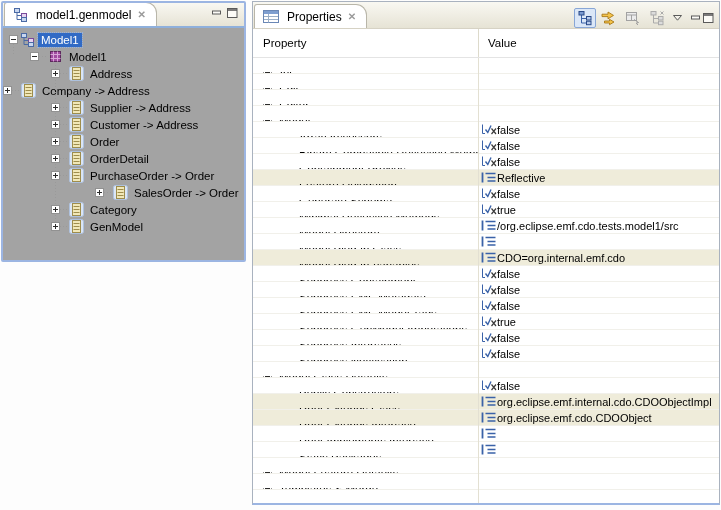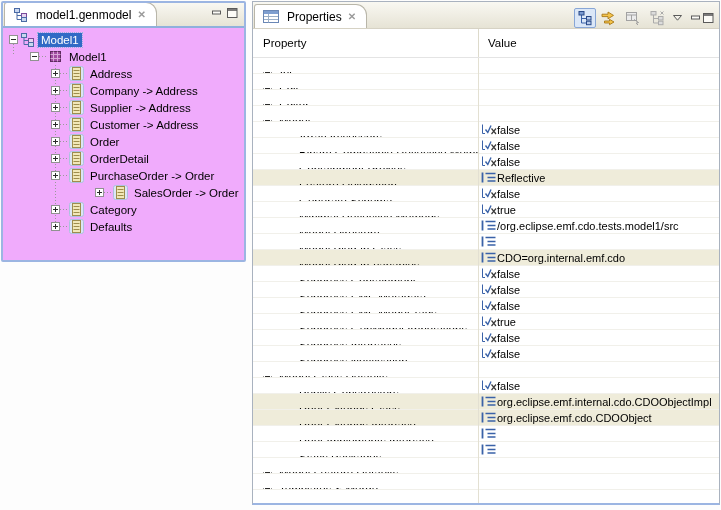--- a/index.html
+++ b/index.html
@@ -22,21 +22,21 @@
     border-radius: 3px 11px 0 0;
     font-size: 12px; white-space: nowrap; margin-left: 1px;
   }
   .tabclose { font-size: 10px; font-weight: bold; color: #9a9a9a; line-height: 1; padding: 1px; }
   .winbtns { margin-left: auto; display: flex; align-items: center; gap: 5px; padding: 0 6px 0 0; align-self: flex-start; margin-top: 5px; }
   .wbtn { display: flex; align-items: center; justify-content: center; }
 
   
   .editor-panel {
     position: absolute; left: 1px; top: 1px; width: 245px; height: 261px;
-    border: 2px solid #9cb5e2; border-radius: 2px; background: #f0abfc; overflow: hidden;
+    border: 2px solid #9cb5e2; border-radius: 2px; background: #a3a3a3; overflow: hidden;
   }
   .editor-panel .tabbar { height: 25px; border-bottom: 2px solid #8fb0dc; }
   .tree { position: relative; padding-top: 3px; height: 227px; overflow: hidden; }
   .tree-row { height: 17px; display: flex; align-items: center; font-size: 11.5px; white-space: nowrap; }
   .expander {
     width: 9px; height: 9px; border: 1px solid #919191; background: #fff;
     position: relative; flex: none;
   }
   .expander .eh { position: absolute; left: 1px; right: 1px; top: 3px; height: 1px; background: #2a2a2a; }
   .expander .ev { position: absolute; top: 1px; bottom: 1px; left: 3px; width: 1px; background: #2a2a2a; }
@@ -155,172 +155,172 @@
             <svg width="15" height="15" viewBox="0 0 15 15">
     <rect x="0.5" y="0.5" width="14" height="14" rx="2" fill="#dbe6f5" stroke="#adc1de"></rect>
     <rect x="3.5" y="1.5" width="8" height="12" fill="#f1e8b8" stroke="#9e8d4d"></rect>
     <line x1="4.5" y1="4.5" x2="10.5" y2="4.5" stroke="#9e8d4d"></line>
     <line x1="4.5" y1="7.5" x2="10.5" y2="7.5" stroke="#9e8d4d"></line>
     <line x1="4.5" y1="10.5" x2="10.5" y2="10.5" stroke="#9e8d4d"></line>
   </svg>
           </span>
     <span class="tlabel">Address</span>
   </div>
+        <div class="tree-row" style="">
+    <span class="expander plus">
+            <i class="eh"></i>
+            <i class="ev"></i>
+          </span>
+    <span class="hstub"></span>
+    <span class="ticon">
+            <svg width="15" height="15" viewBox="0 0 15 15">
+    <rect x="0.5" y="0.5" width="14" height="14" rx="2" fill="#dbe6f5" stroke="#adc1de"></rect>
+    <rect x="3.5" y="1.5" width="8" height="12" fill="#f1e8b8" stroke="#9e8d4d"></rect>
+    <line x1="4.5" y1="4.5" x2="10.5" y2="4.5" stroke="#9e8d4d"></line>
+    <line x1="4.5" y1="7.5" x2="10.5" y2="7.5" stroke="#9e8d4d"></line>
+    <line x1="4.5" y1="10.5" x2="10.5" y2="10.5" stroke="#9e8d4d"></line>
+  </svg>
+          </span>
+    <span class="tlabel">Company -&gt; Address</span>
+  </div>
         <div class="tree-row" style="padding-left: 48px;">
     <span class="expander plus">
             <i class="eh"></i>
             <i class="ev"></i>
           </span>
     <span class="hstub"></span>
     <span class="ticon">
             <svg width="15" height="15" viewBox="0 0 15 15">
     <rect x="0.5" y="0.5" width="14" height="14" rx="2" fill="#dbe6f5" stroke="#adc1de"></rect>
     <rect x="3.5" y="1.5" width="8" height="12" fill="#f1e8b8" stroke="#9e8d4d"></rect>
     <line x1="4.5" y1="4.5" x2="10.5" y2="4.5" stroke="#9e8d4d"></line>
     <line x1="4.5" y1="7.5" x2="10.5" y2="7.5" stroke="#9e8d4d"></line>
     <line x1="4.5" y1="10.5" x2="10.5" y2="10.5" stroke="#9e8d4d"></line>
   </svg>
           </span>
-    <span class="tlabel">Company -&gt; Address</span>
+    <span class="tlabel">Supplier -&gt; Address</span>
   </div>
         <div class="tree-row" style="padding-left: 48px;">
     <span class="expander plus">
             <i class="eh"></i>
             <i class="ev"></i>
           </span>
     <span class="hstub"></span>
     <span class="ticon">
             <svg width="15" height="15" viewBox="0 0 15 15">
     <rect x="0.5" y="0.5" width="14" height="14" rx="2" fill="#dbe6f5" stroke="#adc1de"></rect>
     <rect x="3.5" y="1.5" width="8" height="12" fill="#f1e8b8" stroke="#9e8d4d"></rect>
     <line x1="4.5" y1="4.5" x2="10.5" y2="4.5" stroke="#9e8d4d"></line>
     <line x1="4.5" y1="7.5" x2="10.5" y2="7.5" stroke="#9e8d4d"></line>
     <line x1="4.5" y1="10.5" x2="10.5" y2="10.5" stroke="#9e8d4d"></line>
   </svg>
           </span>
-    <span class="tlabel">Supplier -&gt; Address</span>
+    <span class="tlabel">Customer -&gt; Address</span>
   </div>
         <div class="tree-row" style="padding-left: 48px;">
     <span class="expander plus">
             <i class="eh"></i>
             <i class="ev"></i>
           </span>
     <span class="hstub"></span>
     <span class="ticon">
             <svg width="15" height="15" viewBox="0 0 15 15">
     <rect x="0.5" y="0.5" width="14" height="14" rx="2" fill="#dbe6f5" stroke="#adc1de"></rect>
     <rect x="3.5" y="1.5" width="8" height="12" fill="#f1e8b8" stroke="#9e8d4d"></rect>
     <line x1="4.5" y1="4.5" x2="10.5" y2="4.5" stroke="#9e8d4d"></line>
     <line x1="4.5" y1="7.5" x2="10.5" y2="7.5" stroke="#9e8d4d"></line>
     <line x1="4.5" y1="10.5" x2="10.5" y2="10.5" stroke="#9e8d4d"></line>
   </svg>
           </span>
-    <span class="tlabel">Customer -&gt; Address</span>
+    <span class="tlabel">Order</span>
   </div>
         <div class="tree-row" style="padding-left: 48px;">
     <span class="expander plus">
             <i class="eh"></i>
             <i class="ev"></i>
           </span>
     <span class="hstub"></span>
     <span class="ticon">
             <svg width="15" height="15" viewBox="0 0 15 15">
     <rect x="0.5" y="0.5" width="14" height="14" rx="2" fill="#dbe6f5" stroke="#adc1de"></rect>
     <rect x="3.5" y="1.5" width="8" height="12" fill="#f1e8b8" stroke="#9e8d4d"></rect>
     <line x1="4.5" y1="4.5" x2="10.5" y2="4.5" stroke="#9e8d4d"></line>
     <line x1="4.5" y1="7.5" x2="10.5" y2="7.5" stroke="#9e8d4d"></line>
     <line x1="4.5" y1="10.5" x2="10.5" y2="10.5" stroke="#9e8d4d"></line>
   </svg>
           </span>
-    <span class="tlabel">Order</span>
+    <span class="tlabel">OrderDetail</span>
   </div>
         <div class="tree-row" style="padding-left: 48px;">
     <span class="expander plus">
             <i class="eh"></i>
             <i class="ev"></i>
           </span>
     <span class="hstub"></span>
     <span class="ticon">
             <svg width="15" height="15" viewBox="0 0 15 15">
     <rect x="0.5" y="0.5" width="14" height="14" rx="2" fill="#dbe6f5" stroke="#adc1de"></rect>
     <rect x="3.5" y="1.5" width="8" height="12" fill="#f1e8b8" stroke="#9e8d4d"></rect>
     <line x1="4.5" y1="4.5" x2="10.5" y2="4.5" stroke="#9e8d4d"></line>
     <line x1="4.5" y1="7.5" x2="10.5" y2="7.5" stroke="#9e8d4d"></line>
     <line x1="4.5" y1="10.5" x2="10.5" y2="10.5" stroke="#9e8d4d"></line>
   </svg>
           </span>
-    <span class="tlabel">OrderDetail</span>
+    <span class="tlabel">PurchaseOrder -&gt; Order</span>
+  </div>
+        <div class="tree-row" style="padding-left: 48px; margin-left: 44px;">
+    <span class="expander plus">
+            <i class="eh"></i>
+            <i class="ev"></i>
+          </span>
+    <span class="hstub"></span>
+    <span class="ticon">
+            <svg width="15" height="15" viewBox="0 0 15 15">
+    <rect x="0.5" y="0.5" width="14" height="14" rx="2" fill="#dbe6f5" stroke="#adc1de"></rect>
+    <rect x="3.5" y="1.5" width="8" height="12" fill="#f1e8b8" stroke="#9e8d4d"></rect>
+    <line x1="4.5" y1="4.5" x2="10.5" y2="4.5" stroke="#9e8d4d"></line>
+    <line x1="4.5" y1="7.5" x2="10.5" y2="7.5" stroke="#9e8d4d"></line>
+    <line x1="4.5" y1="10.5" x2="10.5" y2="10.5" stroke="#9e8d4d"></line>
+  </svg>
+          </span>
+    <span class="tlabel">SalesOrder -&gt; Order</span>
   </div>
         <div class="tree-row" style="padding-left: 48px;">
     <span class="expander plus">
             <i class="eh"></i>
             <i class="ev"></i>
           </span>
     <span class="hstub"></span>
     <span class="ticon">
             <svg width="15" height="15" viewBox="0 0 15 15">
     <rect x="0.5" y="0.5" width="14" height="14" rx="2" fill="#dbe6f5" stroke="#adc1de"></rect>
     <rect x="3.5" y="1.5" width="8" height="12" fill="#f1e8b8" stroke="#9e8d4d"></rect>
     <line x1="4.5" y1="4.5" x2="10.5" y2="4.5" stroke="#9e8d4d"></line>
     <line x1="4.5" y1="7.5" x2="10.5" y2="7.5" stroke="#9e8d4d"></line>
     <line x1="4.5" y1="10.5" x2="10.5" y2="10.5" stroke="#9e8d4d"></line>
   </svg>
           </span>
-    <span class="tlabel">PurchaseOrder -&gt; Order</span>
-  </div>
-        <div class="tree-row" style="padding-left: 48px; margin-left: 44px;">
-    <span class="expander plus">
-            <i class="eh"></i>
-            <i class="ev"></i>
-          </span>
-    <span class="hstub"></span>
-    <span class="ticon">
-            <svg width="15" height="15" viewBox="0 0 15 15">
-    <rect x="0.5" y="0.5" width="14" height="14" rx="2" fill="#dbe6f5" stroke="#adc1de"></rect>
-    <rect x="3.5" y="1.5" width="8" height="12" fill="#f1e8b8" stroke="#9e8d4d"></rect>
-    <line x1="4.5" y1="4.5" x2="10.5" y2="4.5" stroke="#9e8d4d"></line>
-    <line x1="4.5" y1="7.5" x2="10.5" y2="7.5" stroke="#9e8d4d"></line>
-    <line x1="4.5" y1="10.5" x2="10.5" y2="10.5" stroke="#9e8d4d"></line>
-  </svg>
-          </span>
-    <span class="tlabel">SalesOrder -&gt; Order</span>
+    <span class="tlabel">Category</span>
   </div>
         <div class="tree-row" style="padding-left: 48px;">
     <span class="expander plus">
             <i class="eh"></i>
             <i class="ev"></i>
           </span>
     <span class="hstub"></span>
     <span class="ticon">
             <svg width="15" height="15" viewBox="0 0 15 15">
     <rect x="0.5" y="0.5" width="14" height="14" rx="2" fill="#dbe6f5" stroke="#adc1de"></rect>
     <rect x="3.5" y="1.5" width="8" height="12" fill="#f1e8b8" stroke="#9e8d4d"></rect>
     <line x1="4.5" y1="4.5" x2="10.5" y2="4.5" stroke="#9e8d4d"></line>
     <line x1="4.5" y1="7.5" x2="10.5" y2="7.5" stroke="#9e8d4d"></line>
     <line x1="4.5" y1="10.5" x2="10.5" y2="10.5" stroke="#9e8d4d"></line>
   </svg>
           </span>
-    <span class="tlabel">Category</span>
-  </div>
-        <div class="tree-row" style="padding-left: 48px;">
-    <span class="expander plus">
-            <i class="eh"></i>
-            <i class="ev"></i>
-          </span>
-    <span class="hstub"></span>
-    <span class="ticon">
-            <svg width="15" height="15" viewBox="0 0 15 15">
-    <rect x="0.5" y="0.5" width="14" height="14" rx="2" fill="#dbe6f5" stroke="#adc1de"></rect>
-    <rect x="3.5" y="1.5" width="8" height="12" fill="#f1e8b8" stroke="#9e8d4d"></rect>
-    <line x1="4.5" y1="4.5" x2="10.5" y2="4.5" stroke="#9e8d4d"></line>
-    <line x1="4.5" y1="7.5" x2="10.5" y2="7.5" stroke="#9e8d4d"></line>
-    <line x1="4.5" y1="10.5" x2="10.5" y2="10.5" stroke="#9e8d4d"></line>
-  </svg>
-          </span>
-    <span class="tlabel">Defaults</span>
+    <span class="tlabel">GenModel</span>
   </div>
       </div>
   </div>
 
   <div class="props-panel">
     <div class="tabbar">
       <div class="tab">
         <span class="ticon">
           <svg width="16" height="13" viewBox="0 0 16 13">
             <rect x="0.5" y="0.5" width="15" height="12" fill="#fff" stroke="#6a87b5"></rect>

